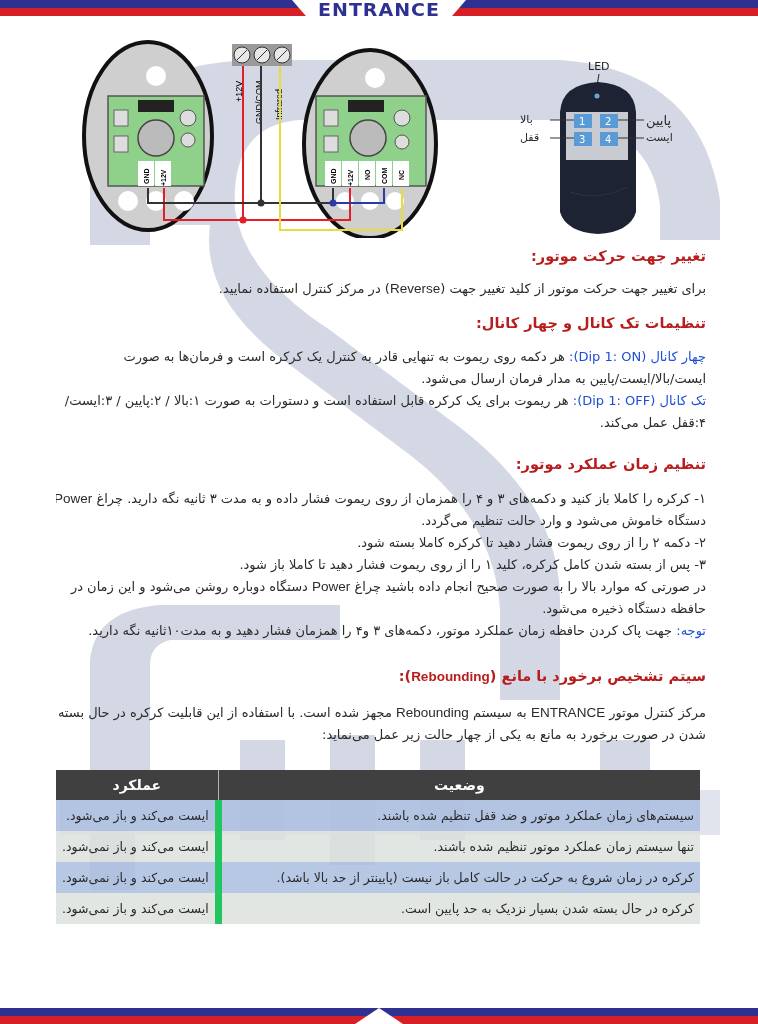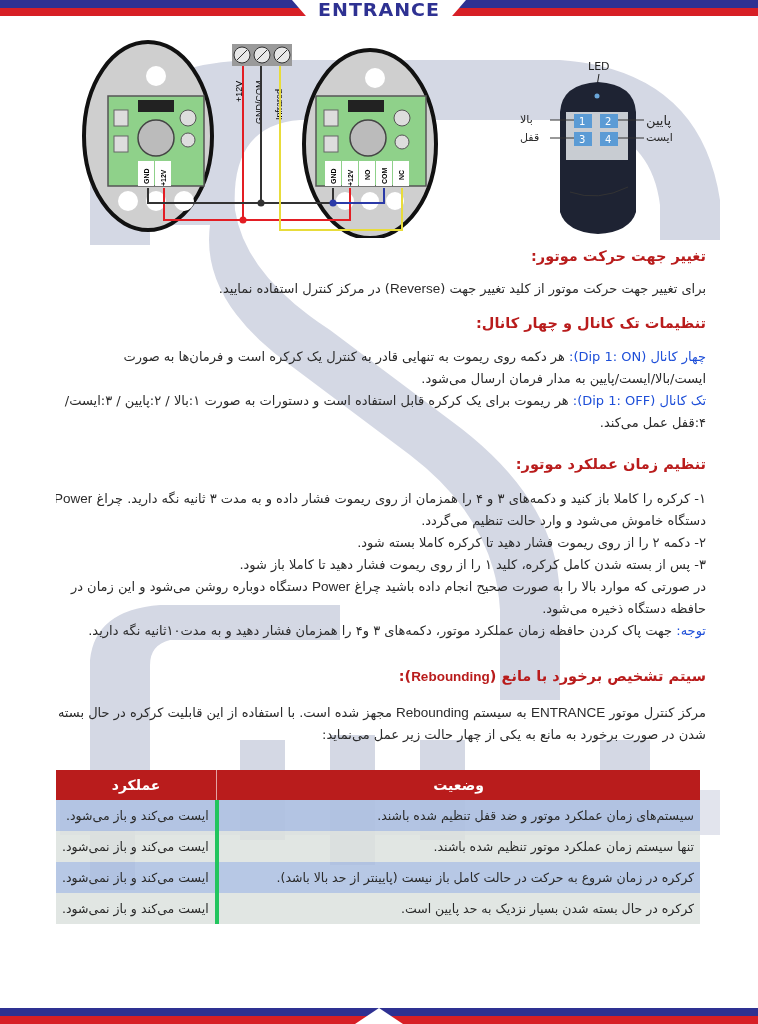--- a/index.html
+++ b/index.html
@@ -43,25 +43,25 @@
   .p {
     position: absolute; left: 56px; right: 52px; direction: rtl; text-align: justify;
     font-size: 13px; line-height: 22px; color: #2b2b2b; font-family: "DejaVu Sans", sans-serif;
   }
   .p .lbl { color: #1d4ed8; font-weight: normal; }
   .ltr { unicode-bidi: embed; direction: ltr; font-family: "Liberation Sans", sans-serif; font-size: 13.5px; }
   .p .line { display: block; white-space: nowrap; overflow: hidden; }
 
   
   .tbl { position: absolute; left: 56px; top: 770px; width: 644px; direction: rtl; border-collapse: collapse; font-family: "DejaVu Sans", sans-serif; }
-  .tbl th { background: #b91c1c; color: #fff; height: 30px; font-size: 14px; font-weight: bold; text-align: center; }
+  .tbl th { background: #404040; color: #fff; height: 30px; font-size: 14px; font-weight: bold; text-align: center; }
   .tbl td { height: 31px; font-size: 12.5px; padding: 4px 6px; color: #2a2a2a; white-space: nowrap; }
   .tbl tr.r-blue td { background: rgba(170,190,225,0.85); }
   .tbl tr.r-grey td { background: rgba(220,226,222,0.85); }
-  .tbl td.c-state { width: 486px; text-align: right; border-left: 4px solid #22c55e; }
+  .tbl td.c-state { width: 486px; text-align: right; border-left: 7px solid #22c55e; }
   .tbl td.c-act { width: 158px; text-align: right; }
   .tbl th.h-state { width: 486px; border-left: 1px solid rgba(255,255,255,0.6); }
 </style>
 </head>
 <body>
 
 <svg class="watermark" viewBox="0 0 758 1024" xmlns="http://www.w3.org/2000/svg">
   <g fill="#cdd1df" opacity="0.85">
 
     <path d="M90 245 L90 200 Q95 60 260 60 L560 60 Q700 70 720 200 L720 240 L660 240 L660 205 Q650 125 560 120 L300 120 Q230 125 235 210 Q245 275 330 330 L450 420 Q560 500 560 600 L560 700 L500 700 L500 610 Q495 520 410 455 L290 365 Q200 300 210 225 L150 225 L150 245 Z"></path>

